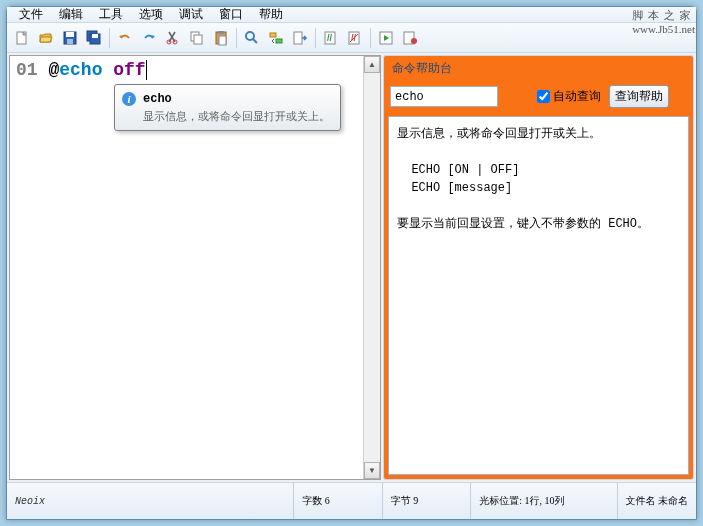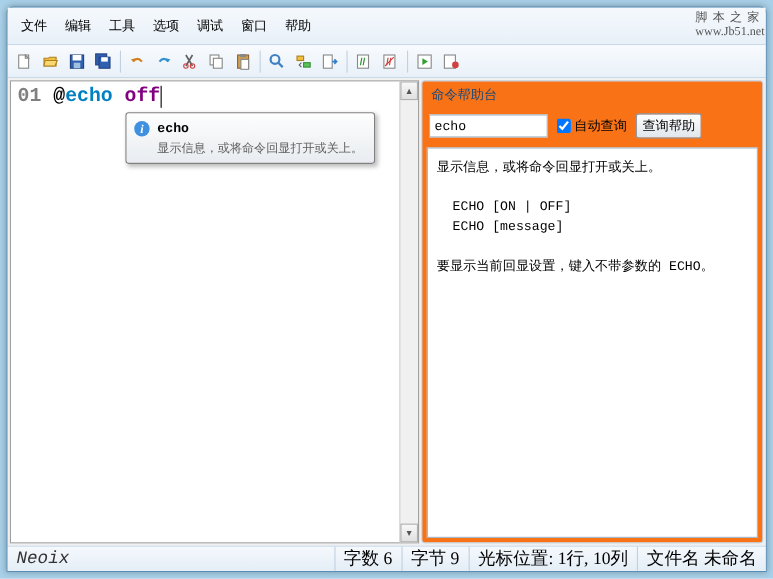--- a/index.html
+++ b/index.html
@@ -6,21 +6,21 @@
 body { font-family: "Microsoft YaHei", SimSun, Tahoma, sans-serif; font-size: 12px; background: #a8d0e8; width: 703px; height: 526px; overflow: hidden; position: relative; }
 .window { position: absolute; left: 6px; top: 6px; width: 691px; height: 514px; background: #fff; border: 1px solid #5a8eb8; border-radius: 6px 6px 0 0; box-shadow: 0 0 6px rgba(0,0,0,0.3); display: flex; flex-direction: column; }
 .titlebar { height: 28px; background: linear-gradient(#f8fbfe, #dce9f5 45%, #cde0f1 50%, #e6f0f9); border-radius: 5px 5px 0 0; display: flex; align-items: center; padding: 0 4px; border-bottom: 1px solid #b8d0e8; }
 .title-icon { width: 16px; height: 16px; margin-right: 6px; }
 .title-text { flex: 1; color: #1a1a1a; font-size: 12px; }
 .watermark { position: absolute; right: 8px; top: 8px; font-size: 11px; color: #555; font-family: SimSun; letter-spacing: 1px; }
 .win-btns { display: flex; gap: 2px; }
 .win-btn { width: 28px; height: 18px; border: 1px solid #8ab0d0; border-radius: 2px; background: linear-gradient(#f5faff,#d8e8f5); display: flex; align-items: center; justify-content: center; font-size: 10px; color: #333; }
 .win-btn.max { width: 26px; }
 .win-btn.close { width: 44px; background: linear-gradient(#f0c8c8,#e89090); border-color: #c06060; color: #7a2020; }
-.menubar { height: 34px; background: linear-gradient(#f5f9fd,#e8f0f8); border-bottom: 1px solid #c8d8e8; display: flex; align-items: center; padding: 0 4px; }
+.menubar { height: 16px; background: linear-gradient(#f5f9fd,#e8f0f8); border-bottom: 1px solid #c8d8e8; display: flex; align-items: center; padding: 0 4px; }
 .menu-item { padding: 2px 8px; cursor: default; }
 .toolbar { height: 30px; background: linear-gradient(#f8fbfe,#e8f0f8); border-bottom: 1px solid #c8d8e8; display: flex; align-items: center; padding: 0 4px; gap: 2px; }
 .tb-btn { width: 22px; height: 22px; display: flex; align-items: center; justify-content: center; border-radius: 2px; }
 .tb-sep { width: 1px; height: 20px; background: #c0d0e0; margin: 0 2px; }
 .main { flex: 1; display: flex; background: #f0f0f0; overflow: hidden; }
 .editor-pane { width: 372px; background: #fff; border: 1px solid #a0a0a0; margin: 2px; position: relative; display: flex; justify-content: space-between; }
 .editor-content { flex: 1; padding: 4px 6px; font-family: "Courier New", monospace; font-size: 18px; position: relative; }
 .line { white-space: pre; }
 .ln { color: #808080; font-weight: bold; }
 .at { color: #000; font-weight: bold; }
@@ -31,24 +31,24 @@
 .scroll-v { width: 17px; background: #f0f0f0; border-left: 1px solid #d0d0d0; display: flex; flex-direction: column; }
 .scroll-btn { height: 17px; background: linear-gradient(#f8f8f8,#e0e0e0); border: 1px solid #b0b0b0; display: flex; align-items: center; justify-content: center; font-size: 8px; color: #555; }
 .tooltip { position: absolute; left: 104px; top: 28px; background: linear-gradient(#fefefe,#e8ecf0); border: 1px solid #808080; border-radius: 3px; padding: 6px 10px 6px 6px; box-shadow: 2px 2px 4px rgba(0,0,0,0.25); min-width: 210px; }
 .tooltip-title { font-family: "Courier New"; font-size: 12px; font-weight: bold; color: #000; display: flex; align-items: center; gap: 6px; }
 .tooltip-desc { font-size: 11px; color: #606060; margin-top: 2px; margin-left: 22px; font-family: SimSun; }
 .help-pane { flex: 1; margin: 2px 2px 2px 0; display: flex; flex-direction: column; }
 .help-group { border: 1px solid #c8d8e8; background: #f97316; flex: 1; display: flex; flex-direction: column; padding: 4px; border-radius: 3px; }
 .help-title { font-size: 12px; padding: 0 4px 4px 4px; color: #1a4a7a; }
 .help-row { display: flex; align-items: center; gap: 8px; padding: 4px 2px; }
 .help-input { width: 108px; height: 21px; border: 1px solid #a0b0c0; padding: 2px 4px; font-family: "Courier New"; font-size: 12px; background: #fff; }
-.help-chk { display: flex; gap: 3px; }
+.help-chk { display: flex; gap: 3px; margin-left: 31px; }
 .help-btn { width: 60px; height: 23px; border: 1px solid #8a9aaa; border-radius: 3px; background: linear-gradient(#fefefe,#e0e6ec); font-size: 12px; }
 .help-text { flex: 1; background: #fff; border: 1px solid #a0b0c0; margin-top: 4px; padding: 8px; font-family: SimSun, "Courier New"; font-size: 12px; line-height: 1.5; white-space: pre-wrap; overflow: auto; }
-.statusbar { height: 23px; background: linear-gradient(#f5f9fd,#e4edf6); border-top: 1px solid #c8d8e8; display: flex; align-items: center; font-size: 16px; }
+.statusbar { height: 37px; background: linear-gradient(#f5f9fd,#e4edf6); border-top: 1px solid #c8d8e8; display: flex; align-items: center; font-size: 10px; gap: 44px; }
 .status-left { flex: 1; padding-left: 8px; font-family: "Courier New"; font-style: italic; color: #333; }
 .status-cell { border-left: 1px solid #c0d0e0; padding: 0 8px; height: 100%; display: flex; align-items: center; font-family: SimSun; }
 </style>
 </head>
 <body>
 
 <div class="window">
 
   <div class="menubar">
     <span class="menu-item">文件</span>

